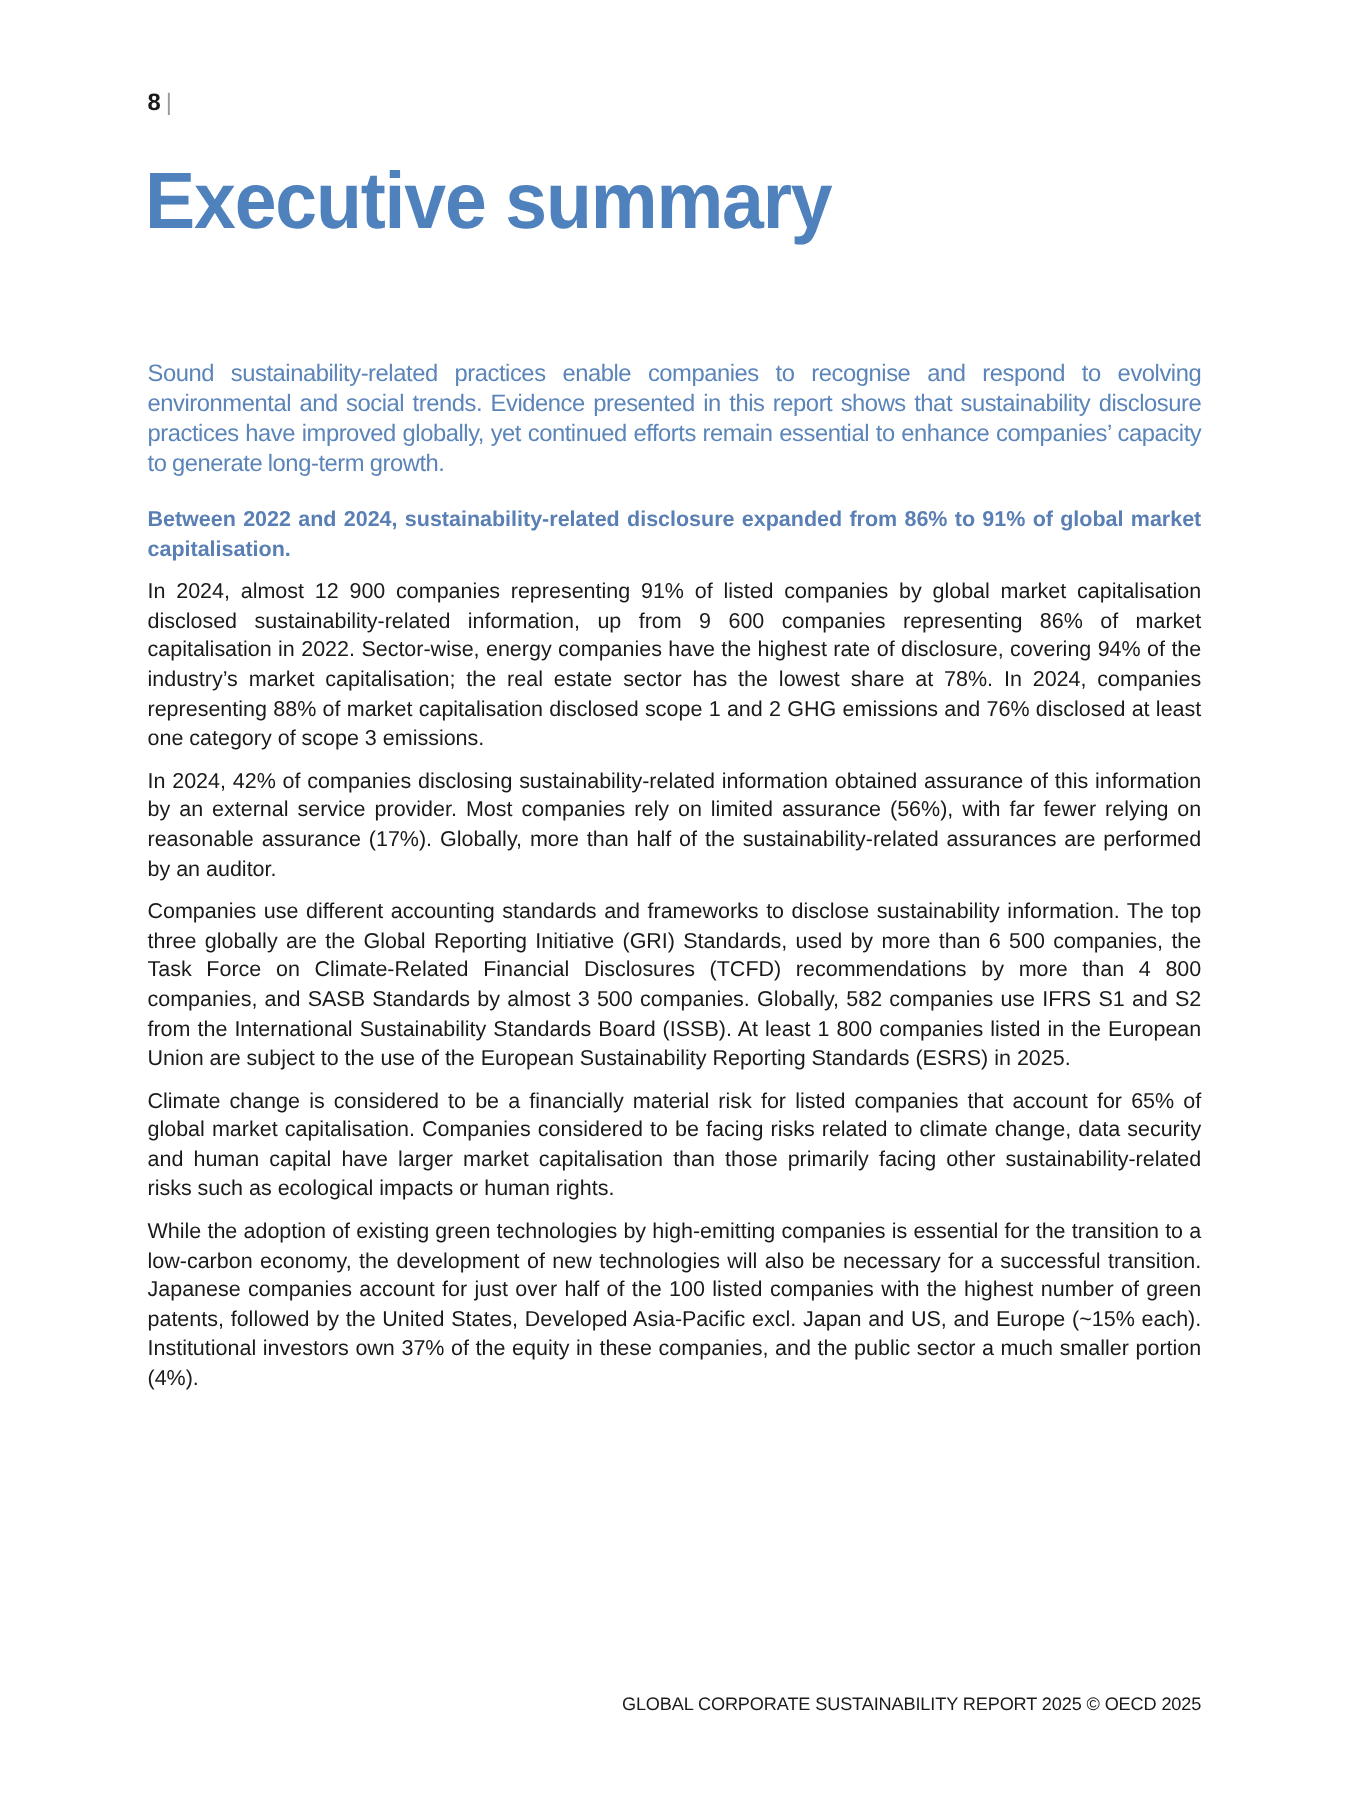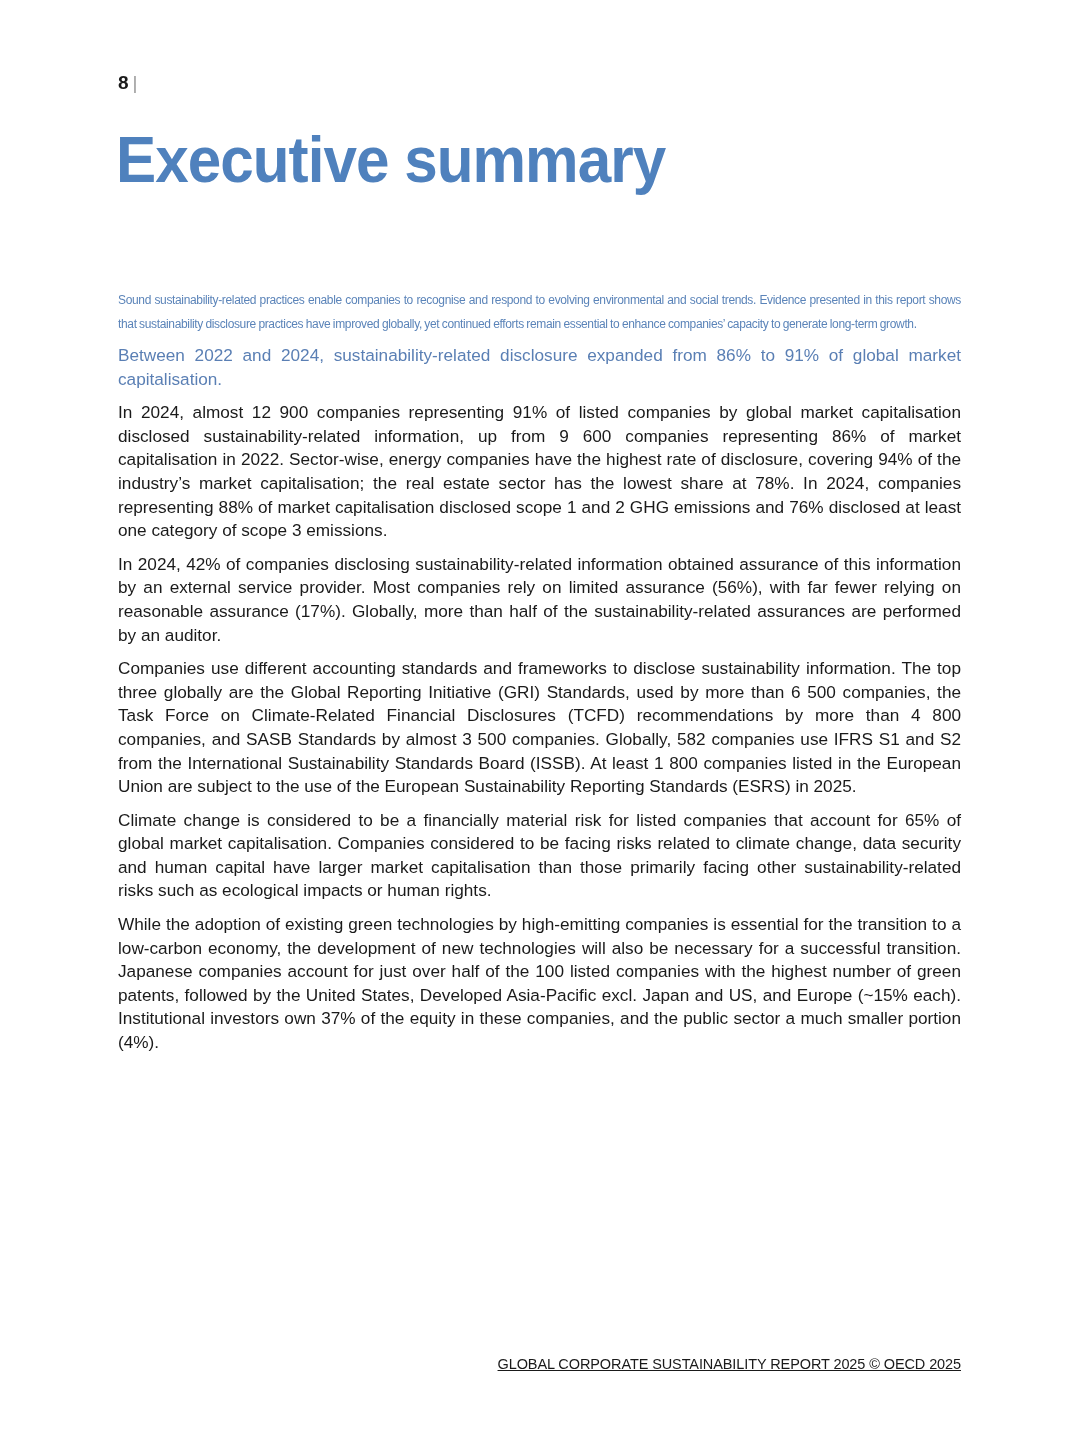--- a/index.html
+++ b/index.html
@@ -41,51 +41,50 @@
       transform: scaleX(0.94);
       transform-origin: left top;
     }
     .content {
       position: absolute;
       left: 118px;
       top: 288px;
       width: 843px;
     }
     .lead {
-      margin: 0 0 8px 0;
-      font-size: 12px;
+      margin: 0 0 20px 0;
+      font-size: 19px;
       line-height: 24px;
       color: #5b84b9;
       text-align: justify;
       letter-spacing: -0.35px;
       word-spacing: -0.5px;
     }
     .highlight {
       margin: 0 0 10px 0;
       font-size: 17.2px;
       line-height: 23.6px;
-      font-weight: normal;
+      font-weight: bold;
       color: #5a7fb4;
       text-align: justify;
     }
     .para {
       margin: 0 0 10px 0;
       font-size: 17.2px;
       line-height: 23.6px;
       color: #1a1a1a;
       text-align: justify;
     }
     .footer {
       position: absolute;
       right: 119px;
       top: 1356px;
       font-size: 14.5px;
       color: #1a1a1a;
       letter-spacing: -0.1px;
-      text-decoration: underline;
     }
   </style>
 </head>
 <body>
 
 <div class="page-num"><span>8</span><span class="bar">|</span></div>
 
 <h1 class="title">Executive summary</h1>
 
 <div class="content">

